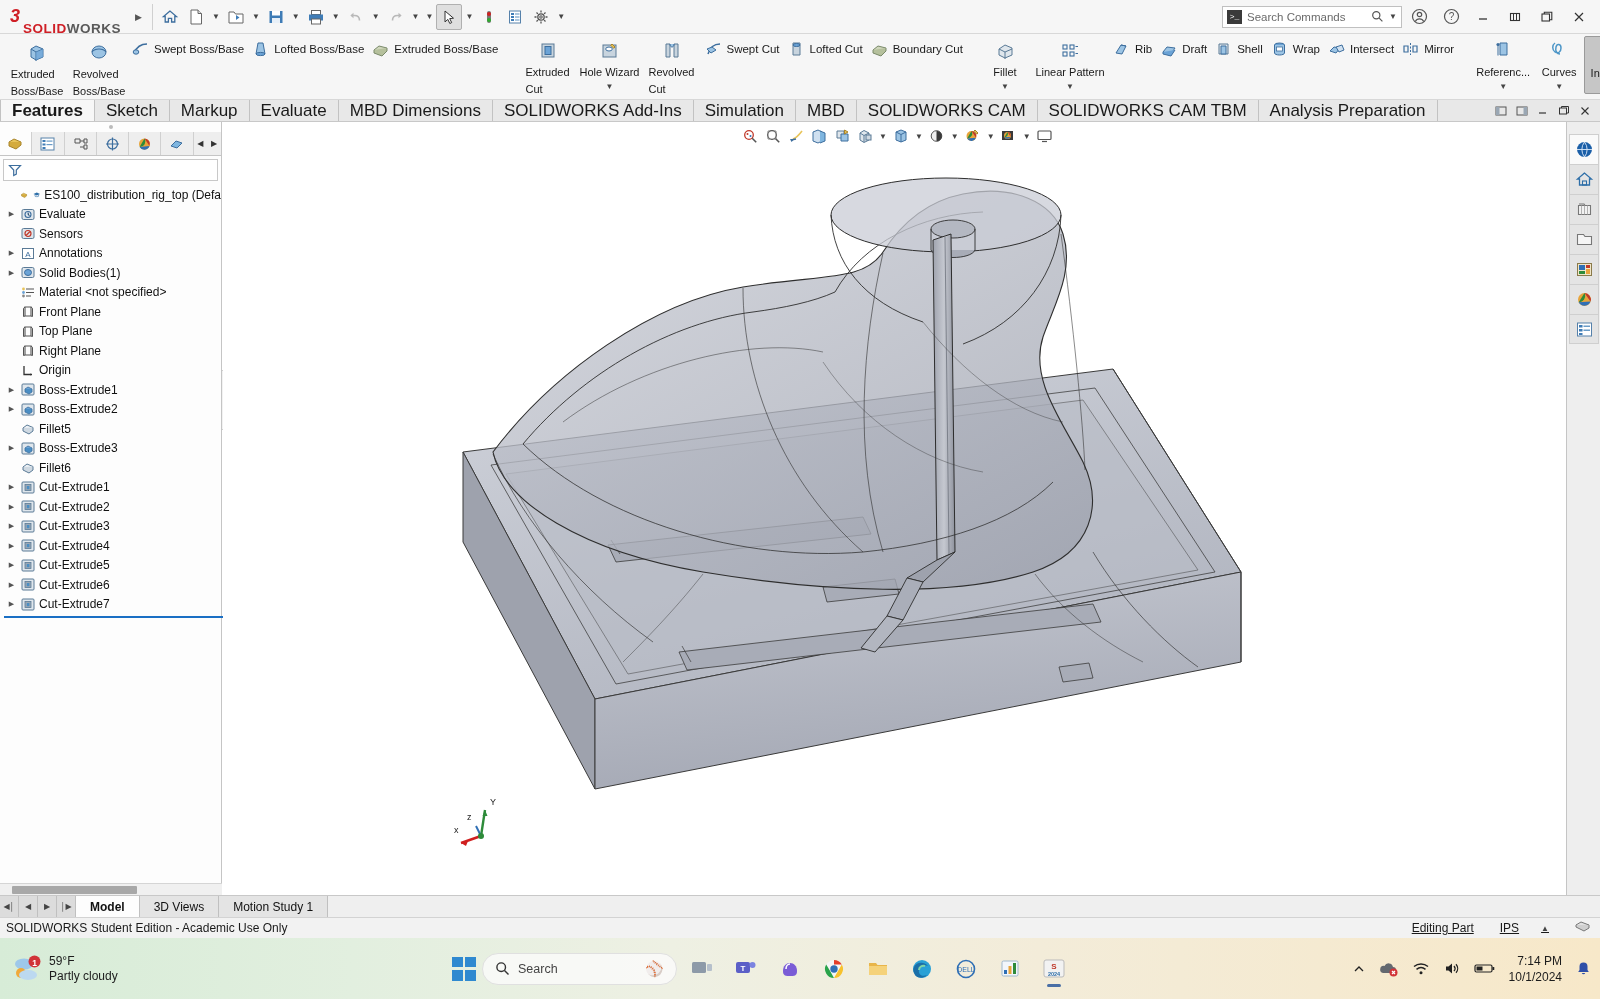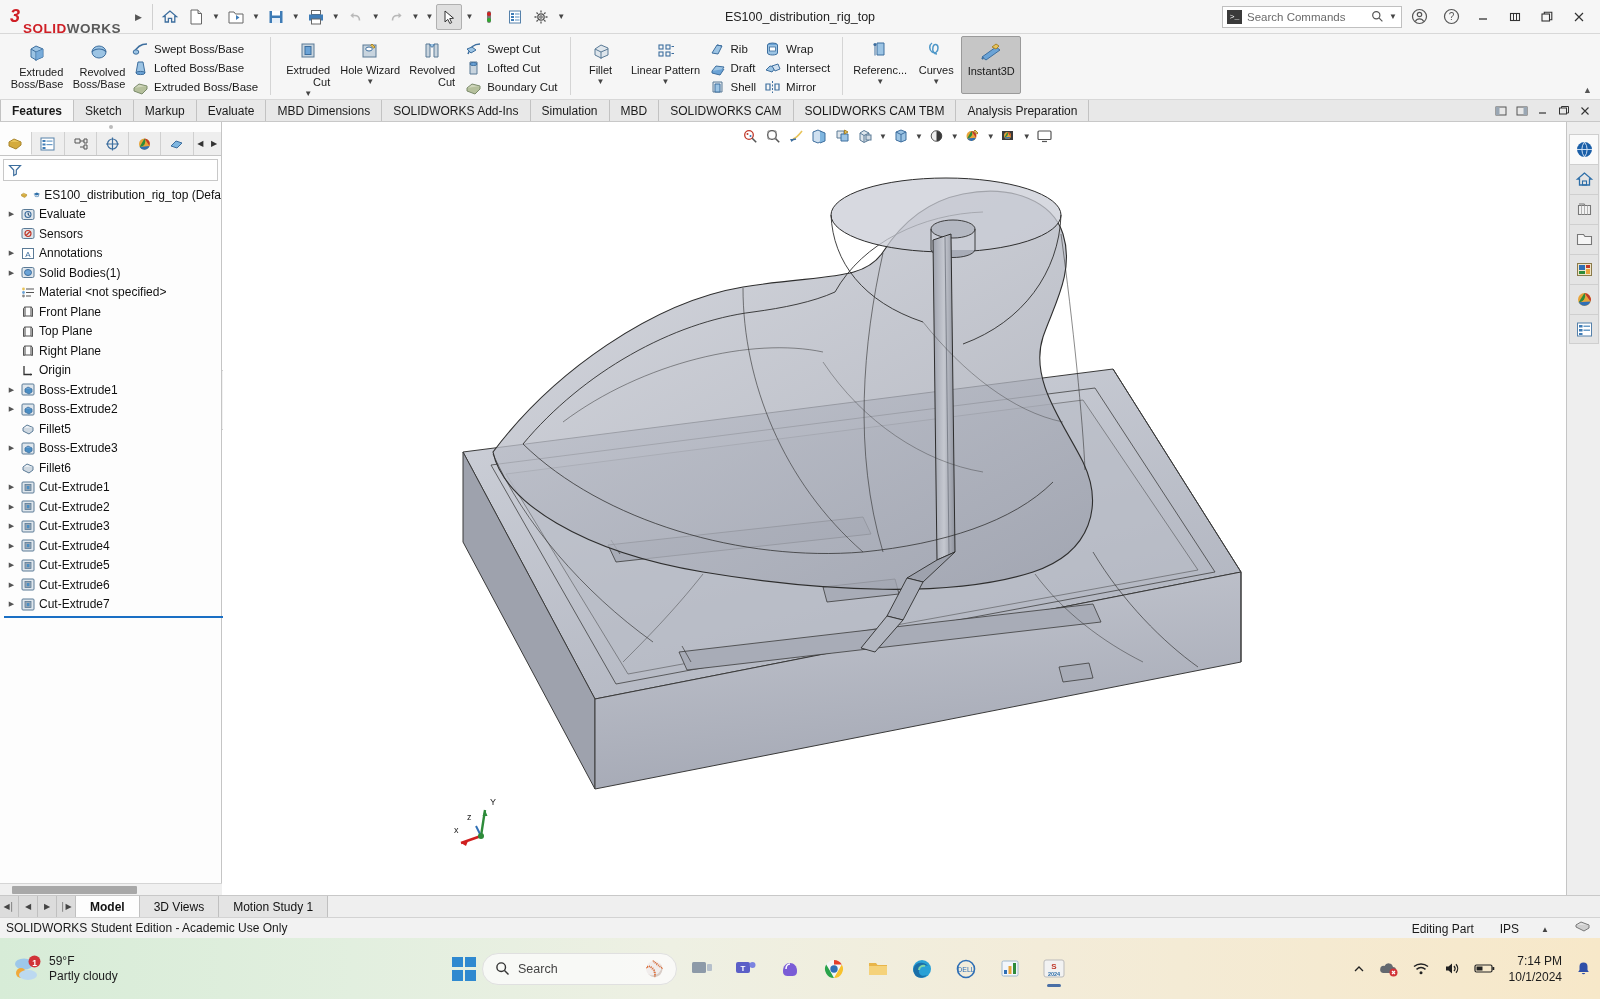--- a/index.html
+++ b/index.html
@@ -71,38 +71,38 @@
     background: #f6f6f6; border-bottom: 1px solid #d8d8d8;
     display: flex; align-items: flex-start; padding-left: 2px;
   }
   .rgroup { display: flex; align-items: flex-start; height: 66px; padding: 2px 4px; }
   .rsep { width: 1px; height: 58px; background: #d5d5d5; margin: 3px 2px; }
   .bigbtn {
     width: 62px; height: 62px; display: flex; flex-direction: column;
     align-items: center; cursor: pointer; padding-top: 4px; border-radius: 2px;
   }
   .bigbtn .lbl {
-    font-size: 11px; color: #1a1a1a; text-align: right;
-    line-height: 12px; margin-top: 2px;
+    font-size: 11px; color: #1a1a1a; text-align: left;
+    line-height: 17px; margin-top: 2px;
   }
   .bigbtn.active { background: #c6c6c6; border: 1px solid #9a9a9a; }
   .bigbtn .caret { font-size: 8px; color: #444; margin-top: 1px; }
-  .smallcol { display: flex; flex-direction: column; justify-content: flex-start; padding-top: 3px; }
+  .smallcol { display: flex; justify-content: flex-start; padding-top: 3px; }
   .smallbtn {
     display: flex; align-items: center; gap: 5px; height: 19px;
     padding: 0 6px 0 2px; cursor: pointer; border-radius: 2px;
   }
   .smallbtn .lbl { font-size: 11.5px; color: #1a1a1a; white-space: nowrap; }
   .ico { display: inline-block; flex: none; }
 
   
   .cmdtabs {
     position: absolute; left: 0; top: 100px; width: 1600px; height: 22px;
     background: #e8e8e8; border-bottom: 1px solid #c8c8c8;
-    display: flex; align-items: stretch; font-size: 12px;
+    display: flex; align-items: stretch; font-size: 17px;
   }
   .ctab {
     display: flex; align-items: center; padding: 0 11px; cursor: pointer;
     border-right: 1px solid #c2c2c2; color: #1a1a1a; background: #e8e8e8;
   }
   .ctab:first-child { border-left: 1px solid #c2c2c2; }
   .ctab.active { background: #f7f7f7; font-weight: bold; }
   .cmdtabs-right {
     margin-left: auto; display: flex; align-items: center; gap: 3px; padding-right: 6px;
   }
@@ -205,21 +205,21 @@
   }
   .btab.active { background: #fdfdfd; font-weight: bold; }
 
   
   .statusbar {
     position: absolute; left: 0; top: 917px; width: 1600px; height: 21px;
     background: #f2f2f2; border-top: 1px solid #d3d3d3;
     display: flex; align-items: center; font-size: 12px; color: #1a1a1a;
     padding: 0 6px;
   }
-  .sb-right { margin-left: auto; display: flex; align-items: flex-end; gap: 26px; padding-right: 4px; }
+  .sb-right { margin-left: auto; display: flex; align-items: center; gap: 26px; padding-right: 4px; text-decoration: underline; }
 
   
   .taskbar {
     position: absolute; left: 0; top: 938px; width: 1600px; height: 61px;
     background: linear-gradient(90deg,#d7ecd7 0%,#e2efdf 22%,#eef0e3 42%,#f3ecd9 65%,#f7e8c9 100%);
     display: flex; align-items: center;
   }
   .weather {
     display: flex; align-items: center; gap: 7px; padding-left: 12px; cursor: pointer;
   }
@@ -344,21 +344,20 @@
       <svg width="16" height="16" viewBox="0 0 16 16">
           <circle cx="8" cy="8" r="3.2" fill="none" stroke="#555" stroke-width="1.3"></circle>
           <circle cx="8" cy="8" r="1.2" fill="none" stroke="#555" stroke-width="1.1"></circle>
           <g stroke="#555" stroke-width="1.3">
             <path d="M8 1.5v2M8 12.5v2M1.5 8h2M12.5 8h2M3.5 3.5l1.4 1.4M11.1 11.1l1.4 1.4M12.5 3.5l-1.4 1.4M4.9 11.1l-1.4 1.4"></path>
           </g>
         </svg>
     </div>
     <div class="tb-drop">▼</div>
 
-    <div class="doc-title">ES100_distribution_rig_top</div>
 
     <div class="tb-right">
       <div class="searchbox">
         <span class="sqicon">&gt;_</span>
         <span class="sph">Search Commands</span>
         <svg width="13" height="13" viewBox="0 0 13 13">
             <circle cx="5.3" cy="5.3" r="3.6" fill="none" stroke="#555" stroke-width="1.2"></circle>
             <path d="M8.2 8.2l3.2 3.2" stroke="#555" stroke-width="1.2"></path>
           </svg>
         <span style="font-size:8px;color:#444;">▼</span>

